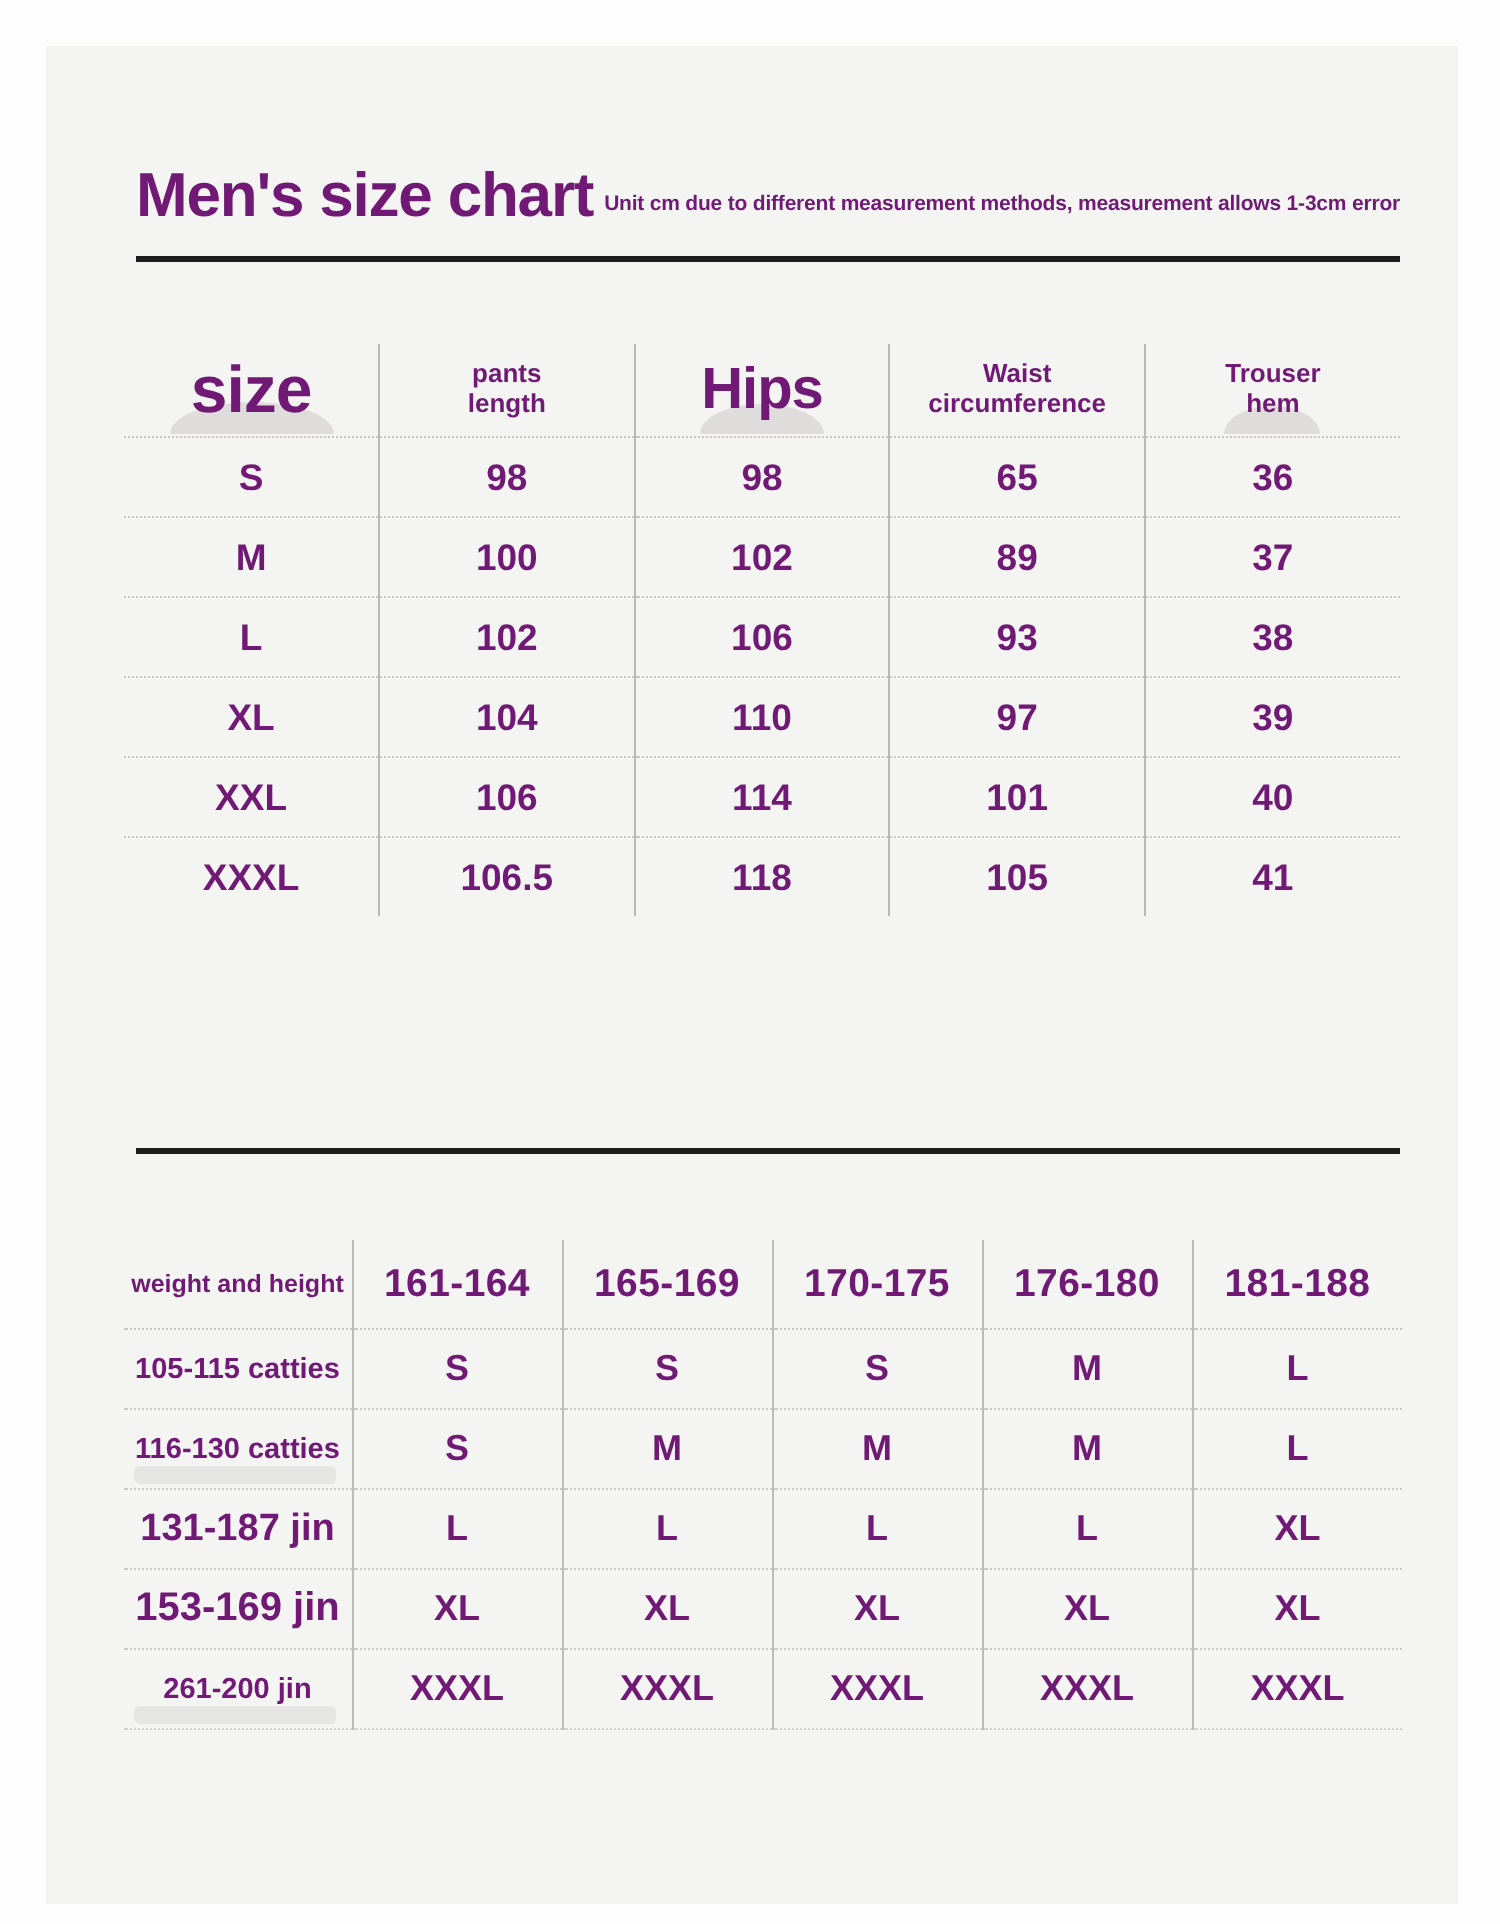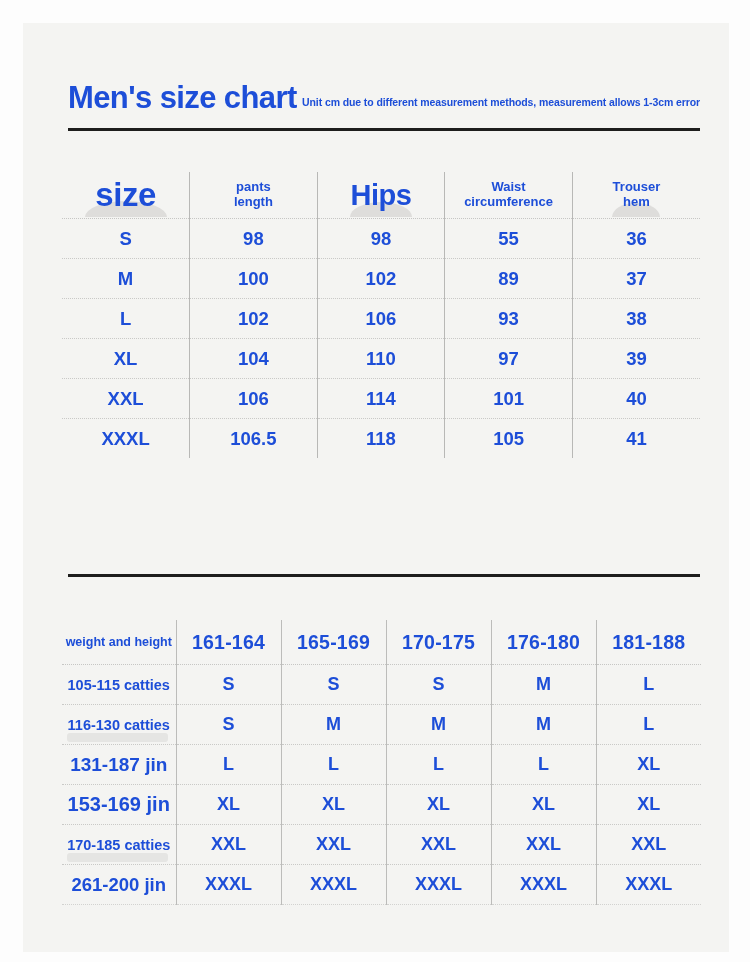--- a/index.html
+++ b/index.html
@@ -1,20 +1,20 @@
 <!DOCTYPE html>
 <html><head>
 <meta charset="utf-8">
 <style>
   html,body { margin:0; padding:0; }
   #canvas {
     position:relative; width:750px; height:962px;
     background:#fdfdfd; overflow:hidden;
     font-family:"Liberation Sans", sans-serif;
-    color:#1d4ed8;
+    color:#701a75;
     -webkit-font-smoothing:antialiased;
   }
   .panel {
     position:absolute; left:23px; top:23px; width:706px; height:929px;
     background:#f4f4f2;
   }
   
   .page-title {
     position:absolute; left:68px; top:80px; margin:0;
     font-size:31px; font-weight:700; letter-spacing:-0.6px;
@@ -114,21 +114,21 @@
         <th class="h-hips has-hill"><span class="hdr-label">Hips</span></th>
         <th class="h-small h-wc"><span class="hdr-label">Waist circumference</span></th>
         <th class="h-small h-hem has-hill"><span class="hdr-label">Trouser hem</span></th>
       </tr>
     </thead>
     <tbody>
       <tr>
         <th>S</th>
         <td>98</td>
         <td>98</td>
-        <td>55</td>
+        <td>65</td>
         <td>36</td>
       </tr>
       <tr>
         <th>M</th>
         <td>100</td>
         <td>102</td>
         <td>89</td>
         <td>37</td>
       </tr>
       <tr>
@@ -210,28 +210,20 @@
       </tr>
       <tr>
         <th class="rowlabel">153-169 jin</th>
         <td>XL</td>
         <td>XL</td>
         <td>XL</td>
         <td>XL</td>
         <td>XL</td>
       </tr>
       <tr>
-        <th class="rowlabel">170-185 catties</th>
-        <td>XXL</td>
-        <td>XXL</td>
-        <td>XXL</td>
-        <td>XXL</td>
-        <td>XXL</td>
-      </tr>
-      <tr>
         <th class="rowlabel">261-200 jin</th>
         <td>XXXL</td>
         <td>XXXL</td>
         <td>XXXL</td>
         <td>XXXL</td>
         <td>XXXL</td>
       </tr>
     </tbody>
   </table>
 </div>

